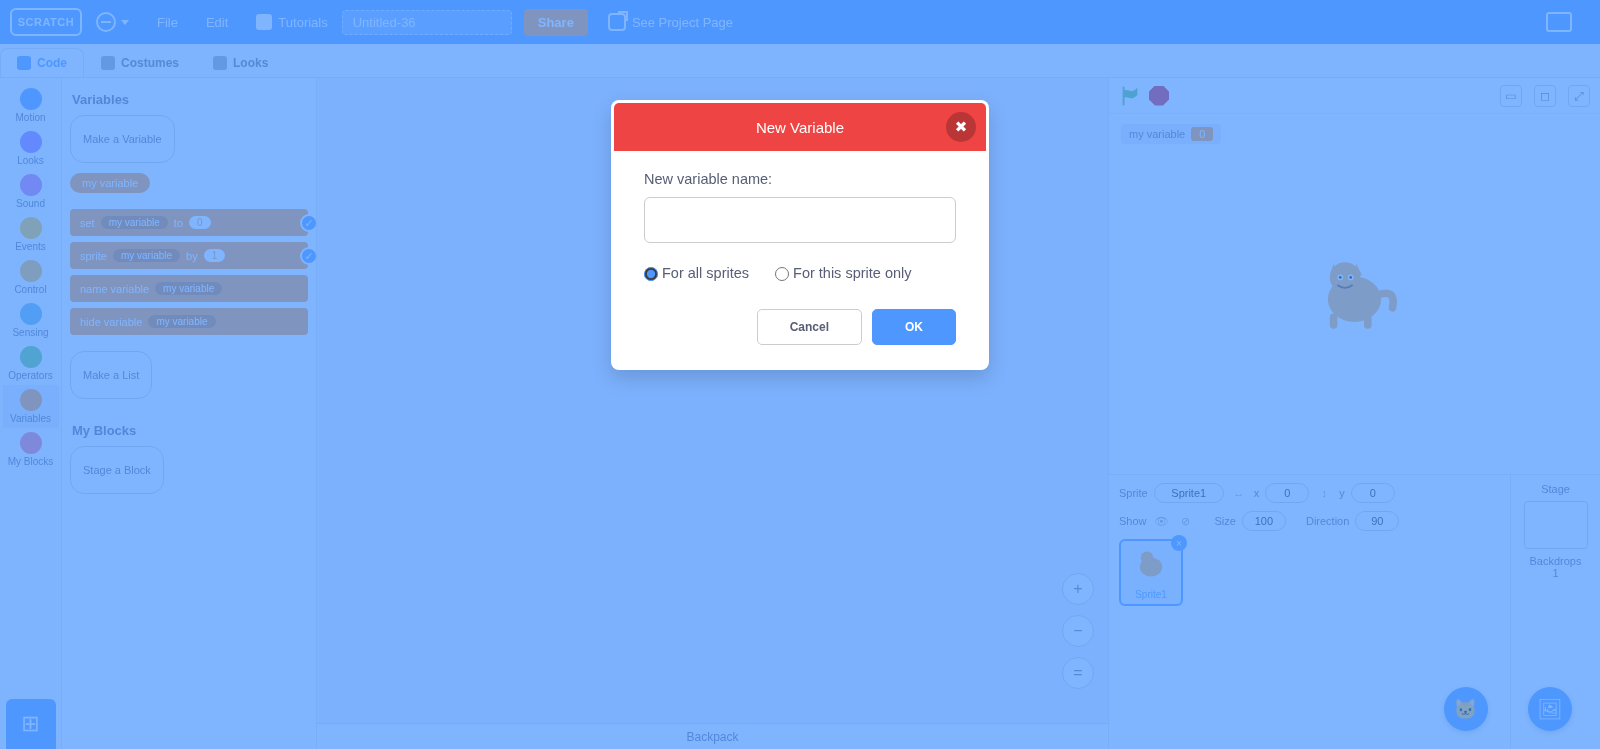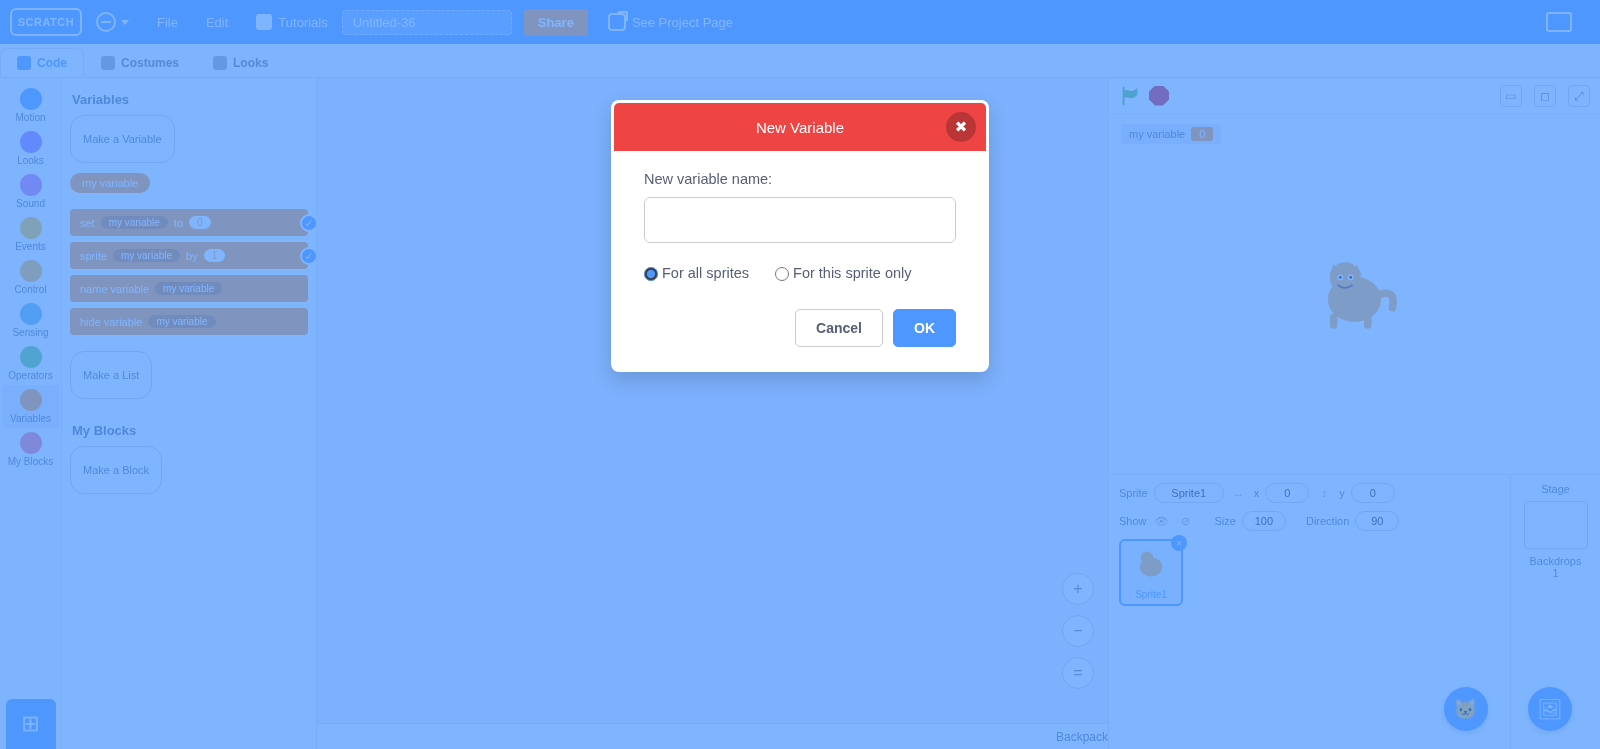--- a/index.html
+++ b/index.html
@@ -47,21 +47,21 @@
   .var-pill{ background:#ff8c1a;color:#fff;border-radius:14px;padding:4px 12px;display:inline-block;font-size:11px;margin-bottom:10px;}
   .block{ background:#ff8c1a;color:#fff;border-radius:4px;padding:7px 10px;font-size:11px;margin:6px 0;display:flex;align-items:center;gap:6px;position:relative;}
   .block .oval{background:#fff;color:#ff8c1a;border-radius:10px;padding:1px 8px;font-size:10px;}
   .block .pill{background:#cc6e14;color:#fff;border-radius:10px;padding:1px 8px;font-size:10px;}
   .block .cb{width:18px;height:18px;border-radius:50%;background:#4d97ff;color:#fff;display:flex;align-items:center;justify-content:center;font-size:11px;position:absolute;right:-10px;top:5px;border:2px solid #fff;}
 
   
   .workspace{ flex:1; background:#f2f4f7; position:relative;}
   .zoom-controls{ position:absolute; right:14px; bottom:60px; display:flex; flex-direction:column; gap:10px;}
   .zoom-controls div{width:32px;height:32px;border:1px solid #ccc;border-radius:50%;background:#fff;display:flex;align-items:center;justify-content:center;color:#666;font-size:16px;cursor:pointer;}
-  .backpack{ position:absolute; left:0; right:0; bottom:0; height:26px; border-top:1px solid #ddd; background:#fff; text-align:right; font-size:12px; color:#575e75; line-height:26px; cursor:pointer;}
+  .backpack{ position:absolute; left:0; right:0; bottom:0; height:26px; border-top:1px solid #ddd; background:#fff; text-align:center; font-size:12px; color:#575e75; line-height:26px; cursor:pointer;}
 
   
   .rightcol{ width:492px; display:flex; flex-direction:column; border-left:1px solid #e5e5e5; background:#fff;}
   .stage-header{ height:36px; display:flex; align-items:center; padding:0 10px; gap:8px; border-bottom:1px solid #eee;}
   .flag{width:22px;height:22px;cursor:pointer;}
   .flag svg{width:100%;height:100%;}
   .stop{width:20px;height:20px;background:#d0021b;clip-path:polygon(30% 0,70% 0,100% 30%,100% 70%,70% 100%,30% 100%,0 70%,0 30%);cursor:pointer;}
   .stage-header .sp{flex:1;}
   .stage-ctrl{width:22px;height:22px;border:1px solid #ccc;border-radius:4px;cursor:pointer;margin-left:4px;display:flex;align-items:center;justify-content:center;color:#666;font-size:12px;}
   .stage{ flex: 0 0 360px; background:#fff; display:flex; align-items:center; justify-content:center; position:relative;}
@@ -91,21 +91,21 @@
   .modal{ width:378px; background:#fff; border-radius:8px; border:3px solid rgba(255,255,255,0.4); overflow:hidden; box-shadow:0 8px 20px rgba(0,0,0,0.15);}
   .modal-head{ background:#ef4444; color:#fff; height:48px; display:flex; align-items:center; justify-content:center; position:relative; font-size:15px; font-weight:500;}
   .modal-close{ position:absolute; right:10px; top:9px; width:30px;height:30px;border-radius:50%;background:rgba(0,0,0,0.22);color:#fff;display:flex;align-items:center;justify-content:center;font-size:15px;cursor:pointer;}
   .modal-body{ padding:20px 30px 22px; font-size:14.5px; color:#575e75;}
   .modal-body label.field{ display:block; margin-bottom:10px; color:#575e75;}
   .modal-body input[type=text]{ width:100%; height:46px; border:1px solid #ccc; border-radius:6px; padding:0 10px; font-size:14px; margin-bottom:22px;}
   .scope-row{ display:flex; gap:26px; margin-bottom:28px; font-size:14.5px; color:#575e75;}
   .scope-row label{ display:flex; align-items:flex-end; gap:4px; cursor:pointer;}
   .scope-row input{ accent-color:#4d97ff; width:14px; height:14px;}
   .modal-actions{ display:flex; justify-content:flex-end; gap:10px;}
-  .btn{ padding:10px 20px; border-radius:5px; font-size:14px; font-weight:600; cursor:pointer; border:1px solid #ccc; background:#fff; color:#575e75;}
+  .btn{ padding:10px 32px; border-radius:5px; font-size:12px; font-weight:600; cursor:pointer; border:1px solid #ccc; background:#fff; color:#575e75;}
   .btn.primary{ background:#4d97ff; color:#fff; border-color:#4d97ff;}
 </style>
 </head>
 <body>
 
 <div class="menubar">
   <div class="logo">SCRATCH</div>
   <div class="menu-item">
       <span class="globe"></span>
       <span class="caret"></span>
@@ -182,21 +182,21 @@
       <span>name variable</span>
       <span class="pill">my variable</span>
     </div>
     <div class="block">
       <span>hide variable</span>
       <span class="pill">my variable</span>
     </div>
 
     <button class="make-btn" style="margin-top:10px">Make a List</button>
     <h4 style="margin-top:14px">My Blocks</h4>
-    <button class="make-btn">Make a Block</button>
+    <button class="make-btn">Stage a Block</button>
   </div>
 
   <div class="workspace">
     <div class="zoom-controls">
       <div>+</div>
       <div>−</div>
       <div>=</div>
     </div>
     <div class="backpack">Backpack</div>
   </div>

